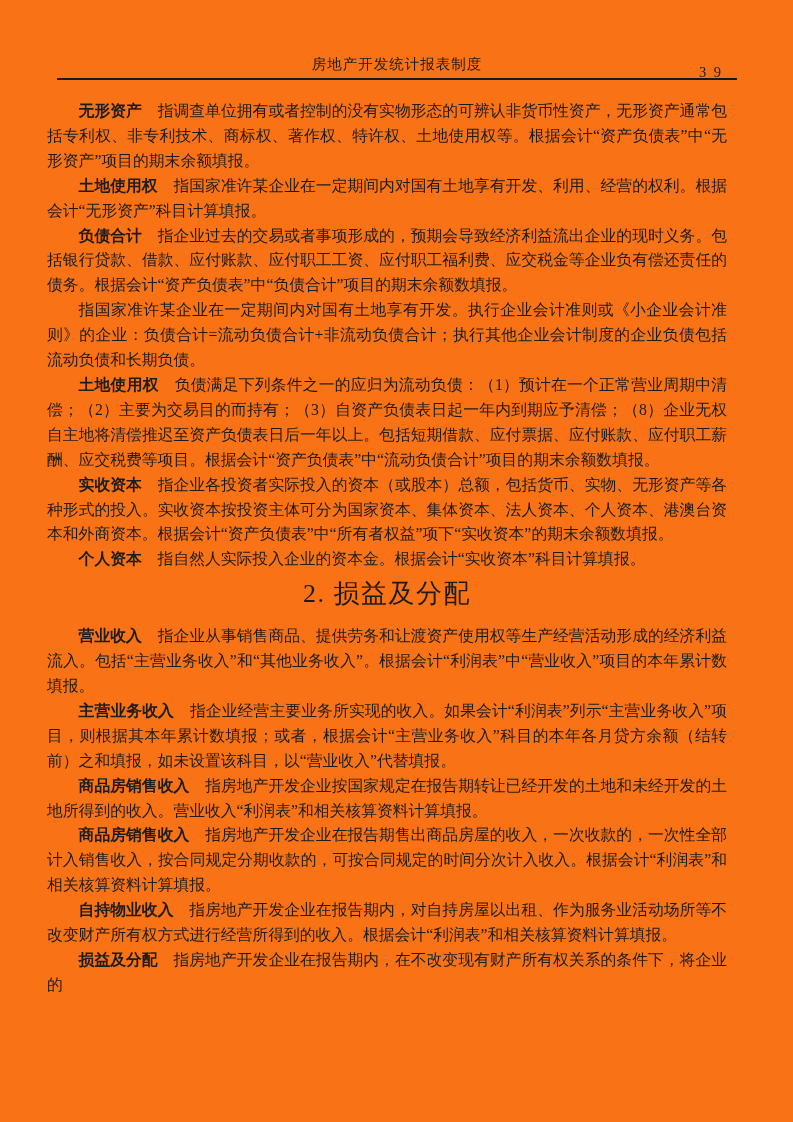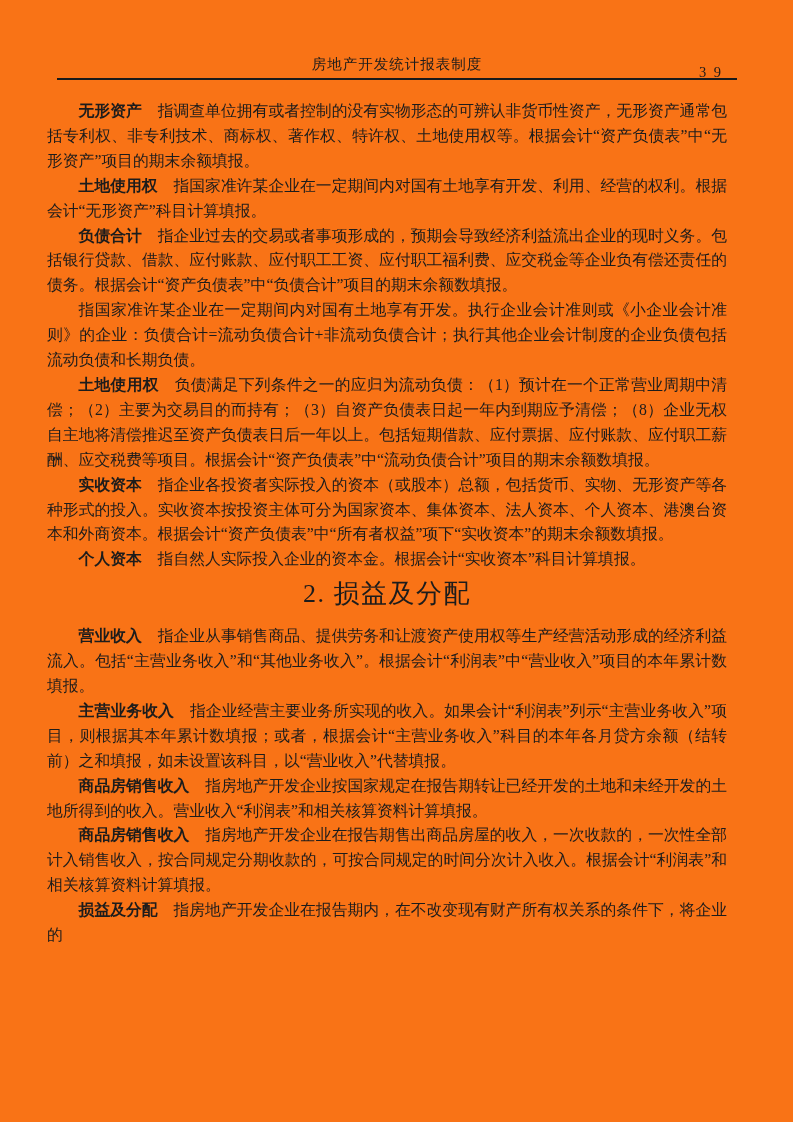--- a/index.html
+++ b/index.html
@@ -86,15 +86,16 @@
       <p class="para"><span class="term">负债合计</span><span>　指企业过去的交易或者事项形成的，预期会导致经济利益流出企业的现时义务。包括银行贷款、借款、应付账款、应付职工工资、应付职工福利费、应交税金等企业负有偿还责任的债务。根据会计“资产负债表”中“负债合计”项目的期末余额数填报。</span></p>
       <p class="para">指国家准许某企业在一定期间内对国有土地享有开发。执行企业会计准则或《小企业会计准则》的企业：负债合计=流动负债合计+非流动负债合计；执行其他企业会计制度的企业负债包括流动负债和长期负债。</p>
       <p class="para"><span class="term">土地使用权</span><span>　负债满足下列条件之一的应归为流动负债：（1）预计在一个正常营业周期中清偿；（2）主要为交易目的而持有；（3）自资产负债表日起一年内到期应予清偿；（8）企业无权自主地将清偿推迟至资产负债表日后一年以上。包括短期借款、应付票据、应付账款、应付职工薪酬、应交税费等项目。根据会计“资产负债表”中“流动负债合计”项目的期末余额数填报。</span></p>
       <p class="para"><span class="term">实收资本</span><span>　指企业各投资者实际投入的资本（或股本）总额，包括货币、实物、无形资产等各种形式的投入。实收资本按投资主体可分为国家资本、集体资本、法人资本、个人资本、港澳台资本和外商资本。根据会计“资产负债表”中“所有者权益”项下“实收资本”的期末余额数填报。</span></p>
       <p class="para"><span class="term">个人资本</span><span>　指自然人实际投入企业的资本金。根据会计“实收资本”科目计算填报。</span></p>
       <h2 class="section-heading">2. 损益及分配</h2>
       <p class="para"><span class="term">营业收入</span><span>　指企业从事销售商品、提供劳务和让渡资产使用权等生产经营活动形成的经济利益流入。包括“主营业务收入”和“其他业务收入”。根据会计“利润表”中“营业收入”项目的本年累计数填报。</span></p>
       <p class="para"><span class="term">主营业务收入</span><span>　指企业经营主要业务所实现的收入。如果会计“利润表”列示“主营业务收入”项目，则根据其本年累计数填报；或者，根据会计“主营业务收入”科目的本年各月贷方余额（结转前）之和填报，如未设置该科目，以“营业收入”代替填报。</span></p>
       <p class="para"><span class="term">商品房销售收入</span><span>　指房地产开发企业按国家规定在报告期转让已经开发的土地和未经开发的土地所得到的收入。营业收入“利润表”和相关核算资料计算填报。</span></p>
       <p class="para"><span class="term">商品房销售收入</span><span>　指房地产开发企业在报告期售出商品房屋的收入，一次收款的，一次性全部计入销售收入，按合同规定分期收款的，可按合同规定的时间分次计入收入。根据会计“利润表”和相关核算资料计算填报。</span></p>
+      <p class="para"><span class="term">自持物业收入</span><span>　指房地产开发企业在报告期内，对自持房屋以出租、作为服务业活动场所等不改变财产所有权方式进行经营所得到的收入。根据会计“利润表”和相关核算资料计算填报。</span></p>
       <p class="para"><span class="term">损益及分配</span><span>　指房地产开发企业在报告期内，在不改变现有财产所有权关系的条件下，将企业的</span></p>
     </div>
 </div>
 
 </body></html>

